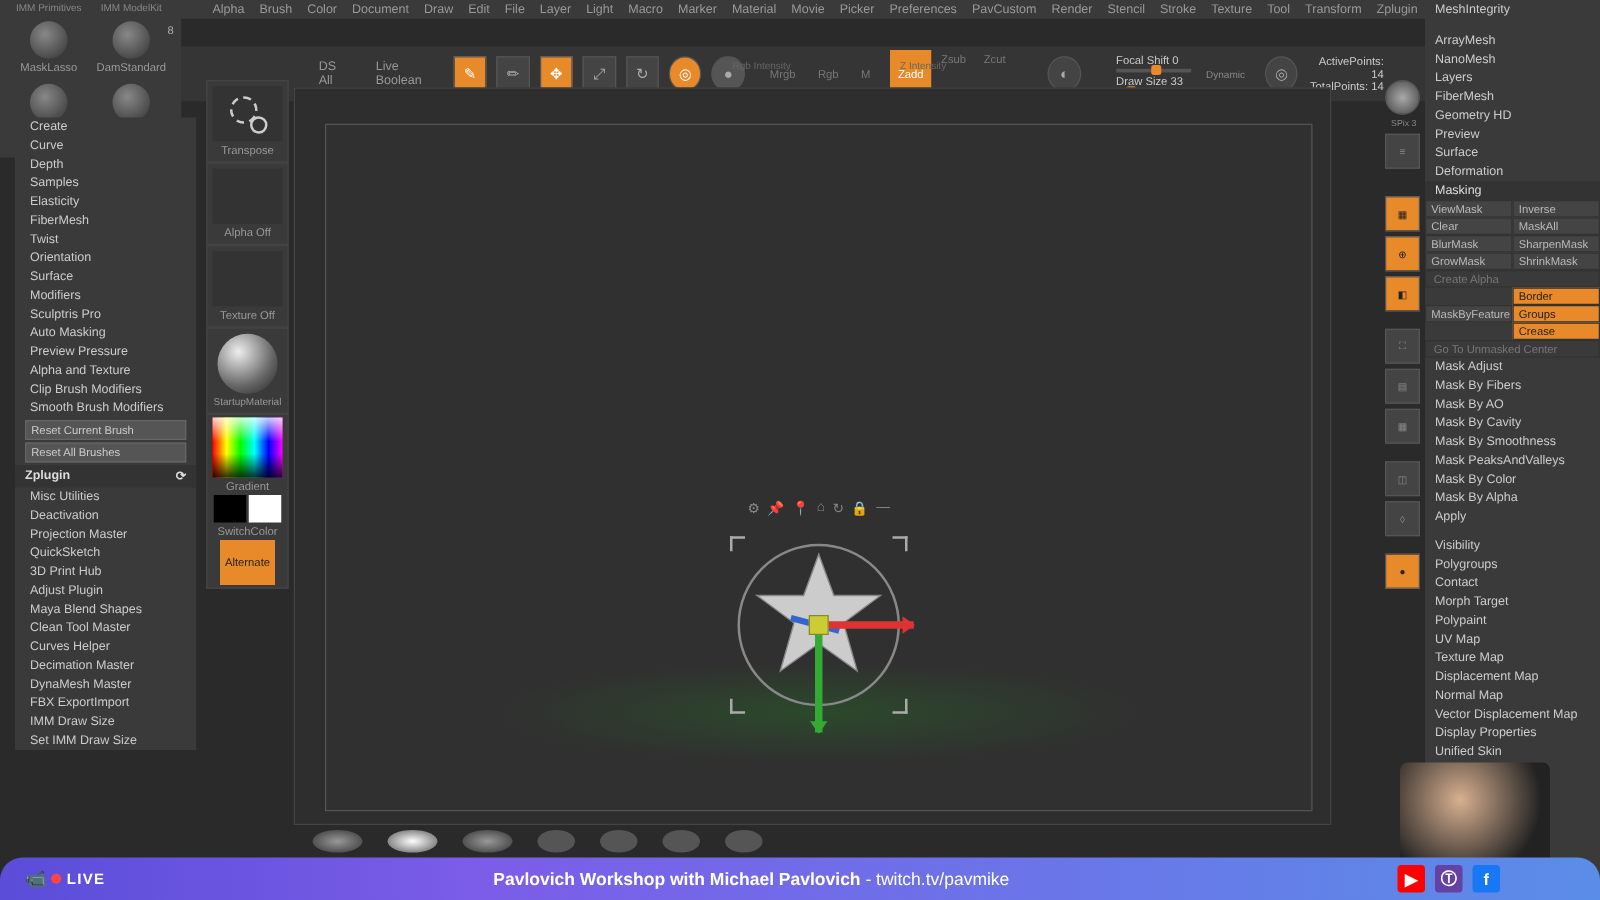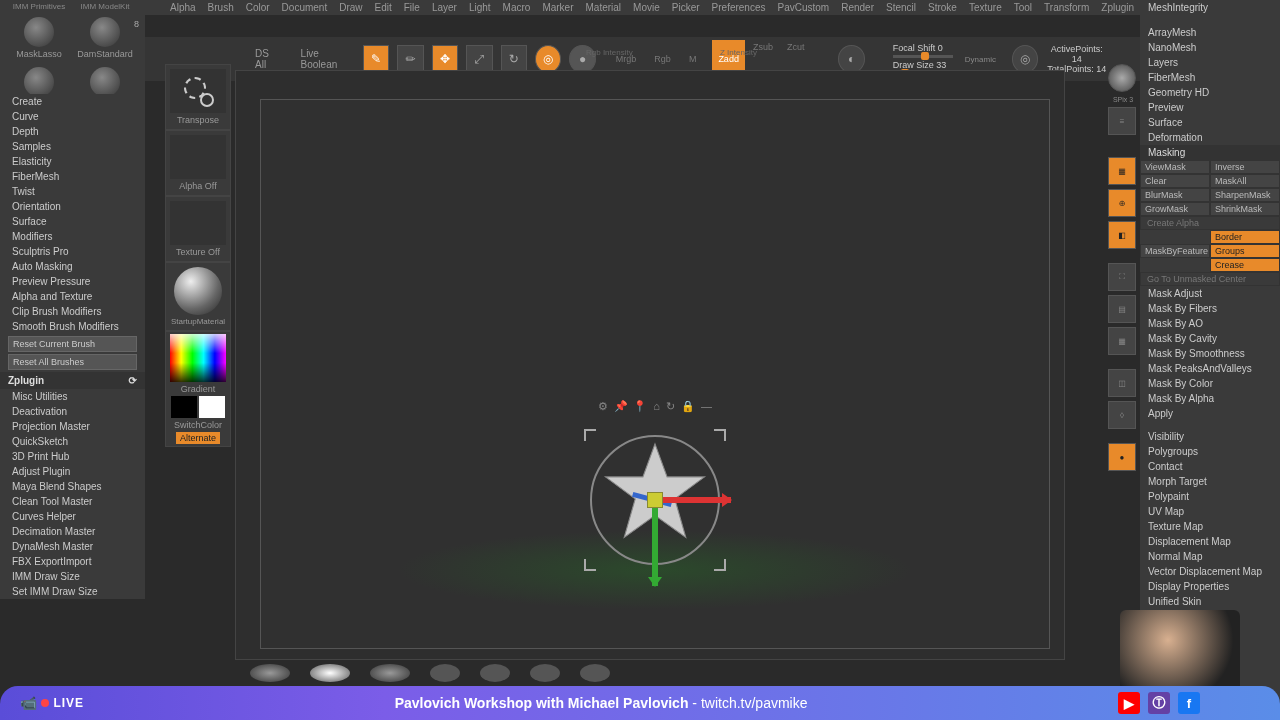--- a/index.html
+++ b/index.html
@@ -21,24 +21,24 @@
 .tb-text { font-size: 10px; color: #999; }
 .tb-icon { width: 28px; height: 28px; background: #444; border: 1px solid #555; display: flex; align-items: center; justify-content: center; font-size: 12px; }
 .tb-icon.active { background: #e88a2a; color: #fff; }
 .rgb-labels { display: flex; gap: 18px; font-size: 9px; color: #777; margin-left: 12px; }
 .zadd-group { display: flex; gap: 2px; margin-left: 8px; }
 .zadd { background: #e88a2a; color: #fff; padding: 14px 6px; font-size: 9px; }
 .zsub { color: #777; padding: 2px 6px; font-size: 9px; }
 .slider-group { margin-left: 20px; font-size: 9px; color: #ccc; }
 .slider-track { width: 60px; height: 3px; background: #555; margin-top: 2px; position: relative; }
 .slider-thumb { width: 8px; height: 8px; background: #e88a2a; border-radius: 2px; position: absolute; top: -3px; }
-.points { margin-left: auto; font-size: 9px; color: #ccc; text-align: center; margin-right: 8px; }
-
-
-.left-panel { position: absolute; left: 0; top: 94px; width: 145px; background: #3a3a3a; }
+.points { margin-left: auto; font-size: 9px; color: #ccc; text-align: right; margin-right: 8px; }
+
+
+.left-panel { position: absolute; left: 12px; top: 94px; width: 145px; background: #3a3a3a; }
 .lp-item { padding: 2px 12px; font-size: 10px; color: #ccc; }
 .lp-btn { background: #555; margin: 2px 8px; padding: 2px 4px; font-size: 9px; color: #ccc; border: 1px solid #666; }
 .lp-header { padding: 3px 8px; font-weight: bold; color: #ddd; background: #333; display: flex; justify-content: space-between; }
 .lp-header span:last-child { font-size: 10px; }
 
 .imm-box { margin: 4px 8px; padding: 6px; border: 1px solid #555; display: flex; align-items: center; gap: 4px; }
 .imm-circle { width: 20px; height: 20px; border-radius: 50%; background: radial-gradient(circle at 35% 30%, #fff, #888); }
 .imm-text { color: #e88a2a; font-weight: bold; font-size: 11px; }
 .imm-sub { font-size: 9px; color: #ccc; border-bottom: 1px solid #e88a2a; }
 
@@ -48,21 +48,21 @@
 .tool-thumb { width: 56px; height: 44px; background: #333; display: flex; align-items: center; justify-content: center; }
 .tool-label { font-size: 9px; color: #999; margin-top: 2px; }
 .transpose-icon { width: 40px; height: 40px; position: relative; }
 .transpose-icon::before { content: ''; position: absolute; top: 6px; left: 6px; width: 18px; height: 18px; border: 2px dashed #ccc; border-radius: 50%; }
 .transpose-icon::after { content: ''; position: absolute; bottom: 4px; right: 4px; width: 10px; height: 10px; border: 2px solid #ccc; border-radius: 50%; }
 .mat-sphere { width: 48px; height: 48px; border-radius: 50%; background: radial-gradient(circle at 35% 30%, #eee, #666 60%, #222); }
 .color-picker { width: 56px; height: 48px; background: linear-gradient(to right, red, yellow, lime, cyan, blue, magenta); position: relative; }
 .color-picker::after { content: ''; position: absolute; inset: 0; background: linear-gradient(to bottom, rgba(255,255,255,0.8), transparent 40%, transparent 60%, rgba(0,0,0,0.8)); }
 .swatches { display: flex; gap: 2px; margin-top: 2px; }
 .swatch { width: 26px; height: 22px; }
-.alternate-btn { background: #e88a2a; color: #222; font-size: 9px; padding: 1px 4px; margin-top: 2px; }
+.alternate-btn { background: #e88a2a; color: #222; font-size: 9px; padding: 13px 4px; margin-top: 2px; }
 
 
 .viewport { position: absolute; left: 235px; top: 70px; width: 830px; height: 590px; background: #2e2e2e; border: 1px solid #444; }
 .vp-inner { position: absolute; left: 24px; top: 28px; right: 14px; bottom: 10px; border: 1px solid #555; background: #303030; }
 .floor { position: absolute; left: 50%; top: 430px; transform: translateX(-50%); width: 520px; height: 80px; background: radial-gradient(ellipse at center, rgba(40,90,40,0.6), transparent 70%); }
 .gizmo-wrap { position: absolute; left: 50%; top: 400px; transform: translate(-50%, -50%); }
 .gizmo-ring { width: 130px; height: 130px; border: 2px solid #888; border-radius: 50%; position: relative; }
 .corner { position: absolute; width: 12px; height: 12px; border: 2px solid #aaa; }
 .corner.tl { top: -8px; left: -8px; border-right: none; border-bottom: none; }
 .corner.tr { top: -8px; right: -8px; border-left: none; border-bottom: none; }

